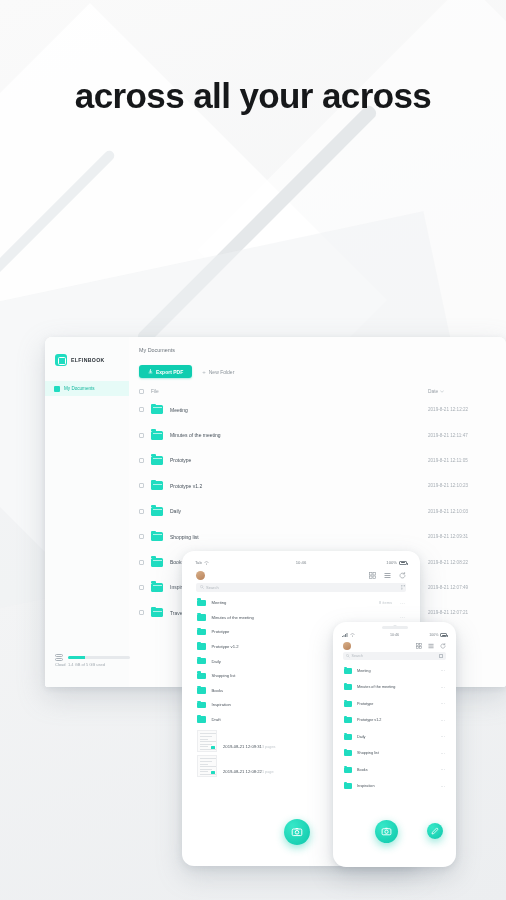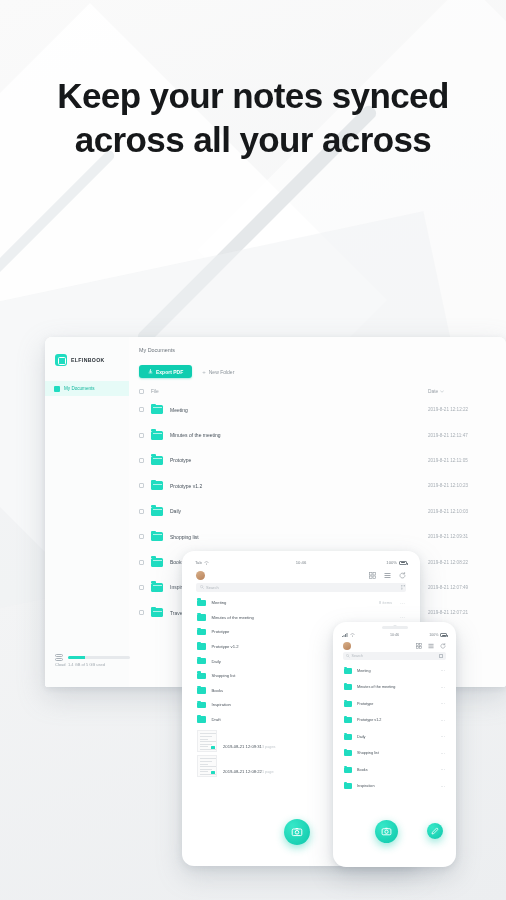--- a/index.html
+++ b/index.html
@@ -204,21 +204,20 @@
 
 <div id="bg">
   <div class="diag" id="sh1"></div>
   <div class="diag" id="sh2"></div>
   <div class="diag-dark" id="sh3"></div>
   <div class="diag-dark" id="sh4"></div>
   <div class="diag" id="sh5"></div>
 </div>
 
 <div id="headline">
-  <span>Keep your notes synced</span>
   <span class="l2">across all your across</span>
 </div>
 
 <div id="laptop">
   <div id="laptop-inner">
 
     <div class="lp-side">
       <div class="lp-logo">
         <div class="lp-logo-mark"></div>
         <div class="lp-logo-text">ELFINBOOK</div>

